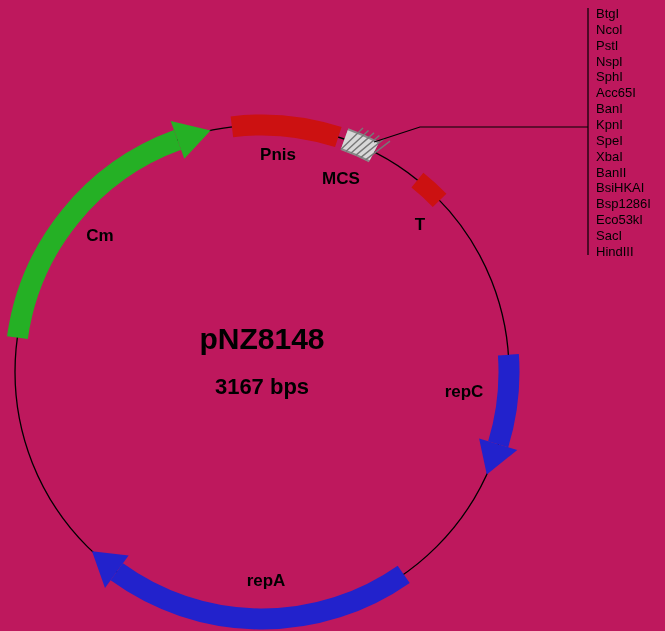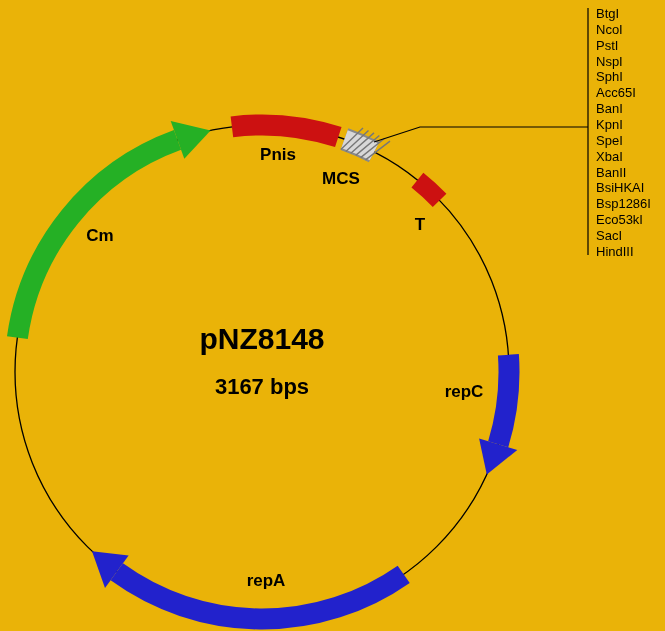--- a/index.html
+++ b/index.html
@@ -7,21 +7,21 @@
     padding: 0;
     background: #ffffff;
     width: 665px;
     height: 631px;
     font-family: "Liberation Sans", sans-serif;
   }
   .stage {
     position: relative;
     width: 665px;
     height: 631px;
-    background: #eab308;
+    background: #be185d;
   }
   svg { display: block; }
   .feature-label {
     font-family: "Liberation Sans", sans-serif;
     font-size: 17px;
     font-weight: bold;
     fill: #000000;
   }
   .plasmid-title {
     font-family: "Liberation Sans", sans-serif;

